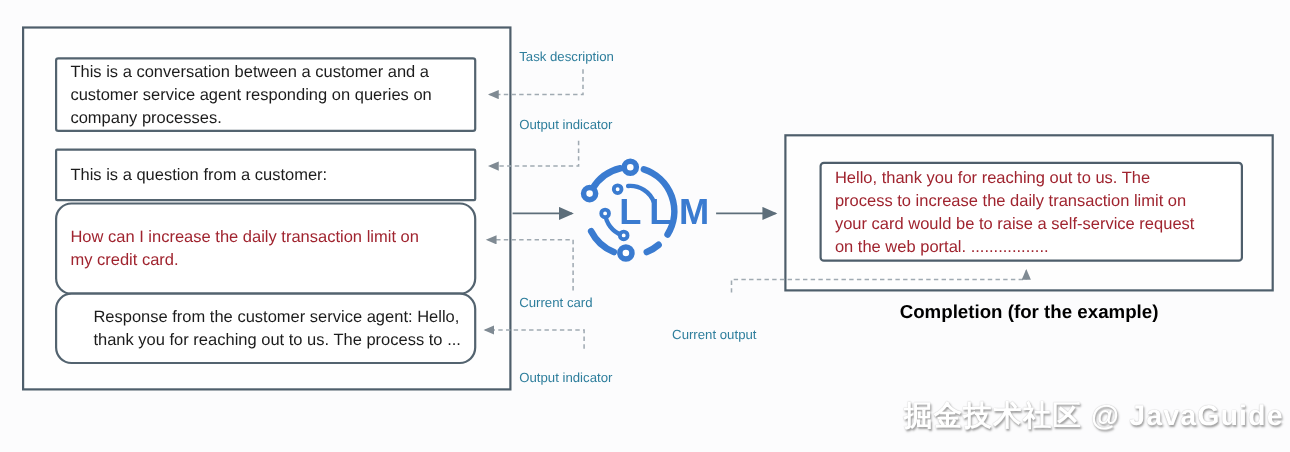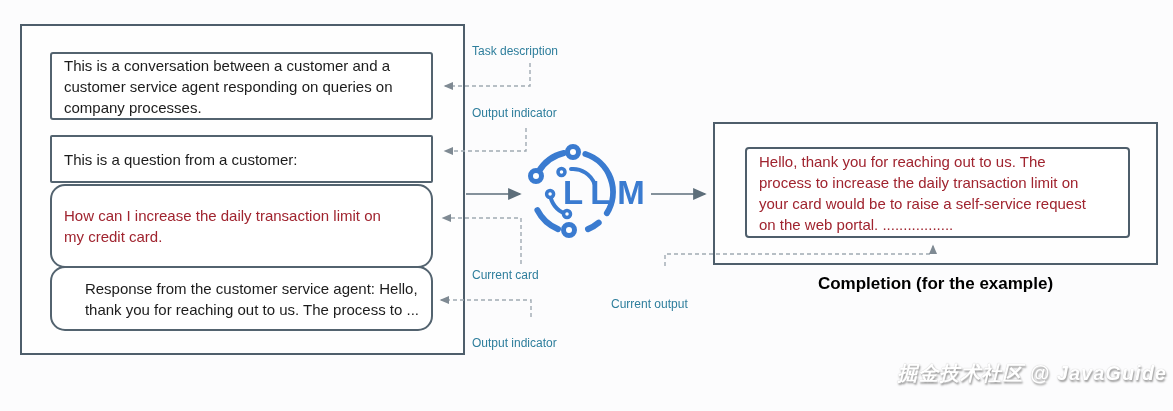--- a/index.html
+++ b/index.html
@@ -67,27 +67,26 @@
   .anno-current-input{left:472px;top:268px;}
   .anno-output{left:472px;top:336px;}
   .anno-current-output{left:611px;top:276px;margin-top:21px;}
 
   .icon-svg{position:absolute;left:516px;top:141px;width:135px;height:105px;}
   .connector-svg{position:absolute;left:0;top:0;width:1173px;height:411px;pointer-events:none;}
 
   .watermark{
     position:absolute;
     right:6px;top:360px;
-    font-size:20px;
+    font-size:26px;
     font-weight:bold;
     letter-spacing:1px;
     color:#ffffff;
     text-shadow:0 0 1px #b5b5b5, 1px 2px 2px #9a9a9a;
     white-space:nowrap;
-    font-style:italic;
   }
 </style>
 </head>
 <body>
 
 <div class="canvas">
 
   <div class="panel prompt-outer"></div>
 
   <div class="bubble b1">

